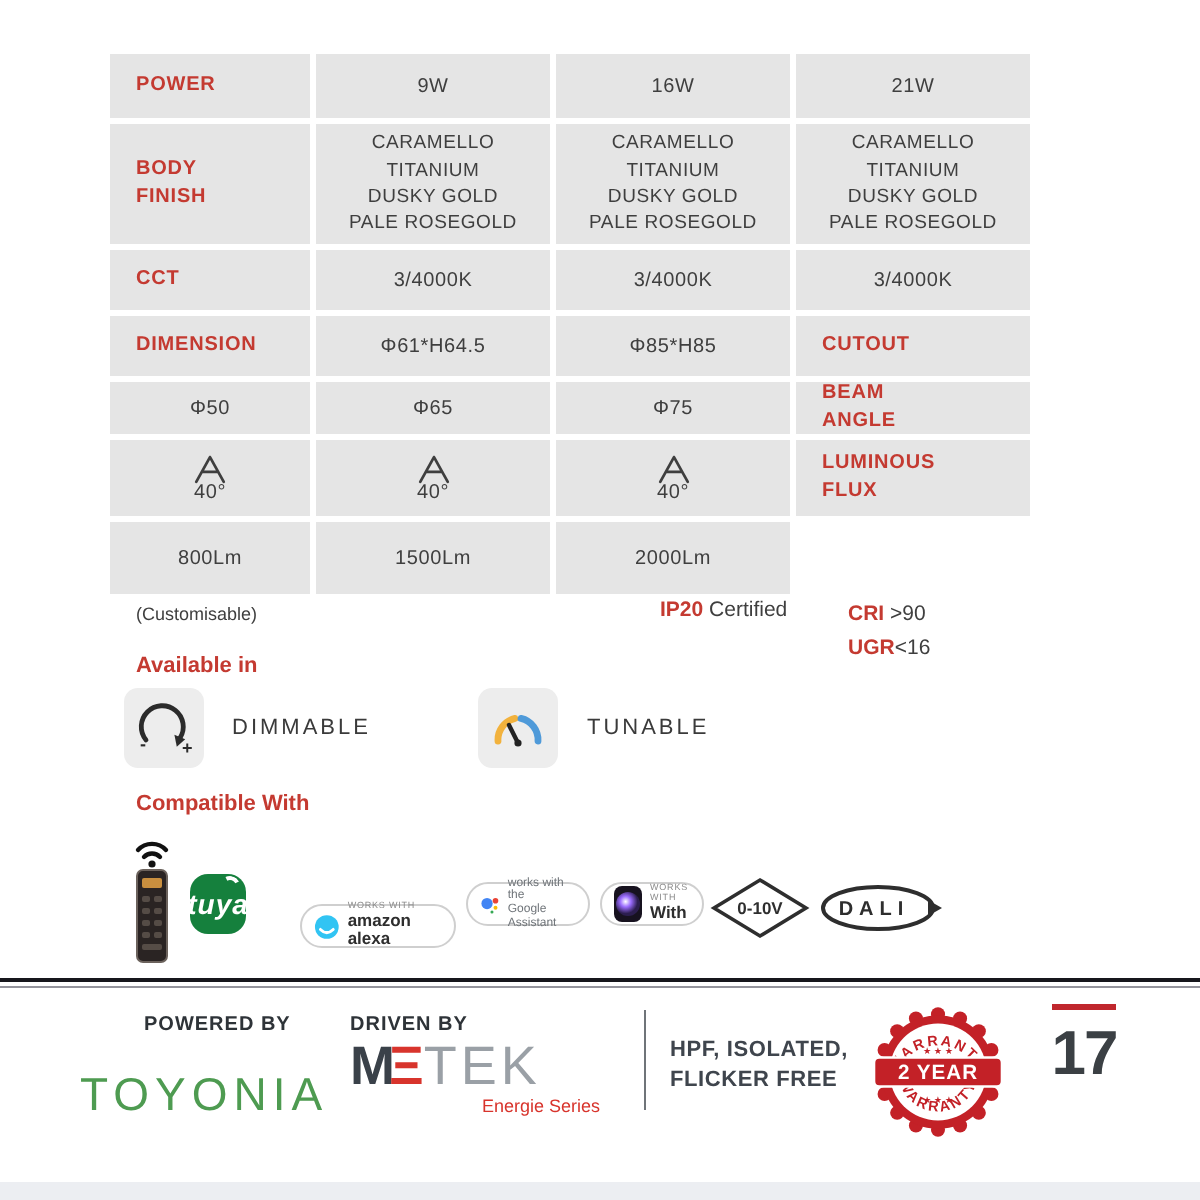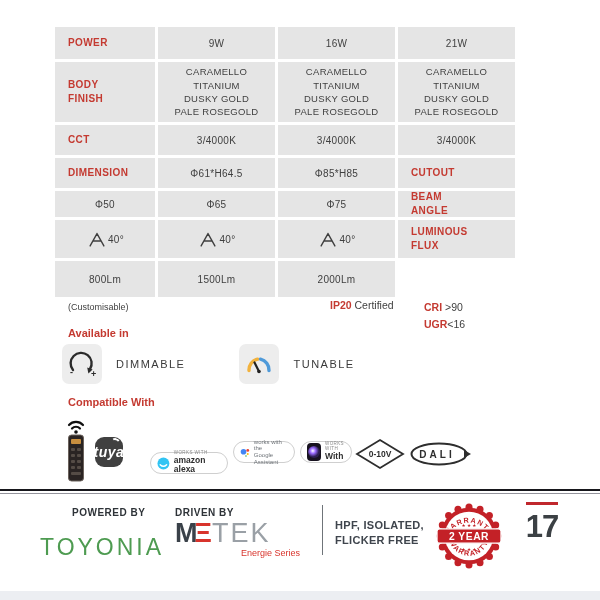--- a/index.html
+++ b/index.html
@@ -11,21 +11,21 @@
   
   .spec-table { position:absolute; left:55px; top:27px; display:grid;
     grid-template-columns:100px 117px 117px 117px;
     grid-template-rows:32px 60px 30px 30px 26px 38px 36px;
     gap:3px; }
   .cell { background:#e5e5e5; display:flex; align-items:center; justify-content:center;
     color:#3f3f3f; font-size:10px; letter-spacing:.3px; text-align:center; white-space:pre-line; }
   .cell.label { justify-content:flex-start; padding-left:13px; color:#c43a31; font-weight:bold;
     font-size:10px; letter-spacing:.4px; text-align:left; line-height:1.45; }
   .cell.multi { font-size:9.5px; line-height:1.4; }
-  .cell.beam { gap:0; }
+  .cell.beam { flex-direction:column; gap:0; }
   .beam-ic { display:block; margin-bottom:-1px; }
 
   .redtxt { color:#c43a31; font-weight:bold; }
   .dark { color:#3f3f3f; }
 
   
   .addl { position:absolute; left:68px; top:299px; font-size:10.5px; }
   .addl .note { text-align:center; font-size:9px; color:#3f3f3f; margin-top:3px; }
   .ip { position:absolute; left:330px; top:299px; font-size:10.5px; }
   .crugr { position:absolute; left:424px; top:299px; font-size:10.5px; line-height:1.6; }
@@ -39,21 +39,21 @@
 
   
   .compat-title { position:absolute; left:68px; top:396px; font-size:11px; }
   .logos { position:absolute; left:62px; top:410px; width:480px; height:70px; }
   .pill { position:absolute; background:#fff; border:1px solid #cfcfcf; border-radius:11px;
     display:flex; align-items:center; padding:2px 6px; gap:4px; height:22px; }
   .pill .tcol { display:flex; flex-direction:column; line-height:1.1; }
   .tiny { font-size:4.5px; color:#8a8a8a; letter-spacing:.4px; }
   .brandline { font-size:8.5px; color:#2e2e2e; font-weight:bold; }
   .gline { font-size:6px; color:#6f7479; }
-  .tuya { position:absolute; left:33px; top:27px; width:28px; height:30px; background:#404040;
+  .tuya { position:absolute; left:33px; top:27px; width:28px; height:30px; background:#15803d;
     border-radius:9px; display:flex; align-items:center; justify-content:center; }
   .tuya span { color:#fff; font-size:14px; font-weight:bold; font-style:italic; letter-spacing:.5px; }
   .tuya i { position:absolute; right:3px; top:1px; width:10px; height:10px; border:2px solid #fff;
     border-color:#fff transparent transparent transparent; border-radius:50%; transform:rotate(18deg); }
   .siri-sq { width:18px; height:18px; border-radius:4px; background:#17121f;
     display:flex; align-items:center; justify-content:center; }
 
   
   .rule1 { position:absolute; left:0; top:489px; width:600px; height:2px; background:#17171c; }
   .rule2 { position:absolute; left:0; top:493px; width:600px; height:1px; background:#94949c; }

